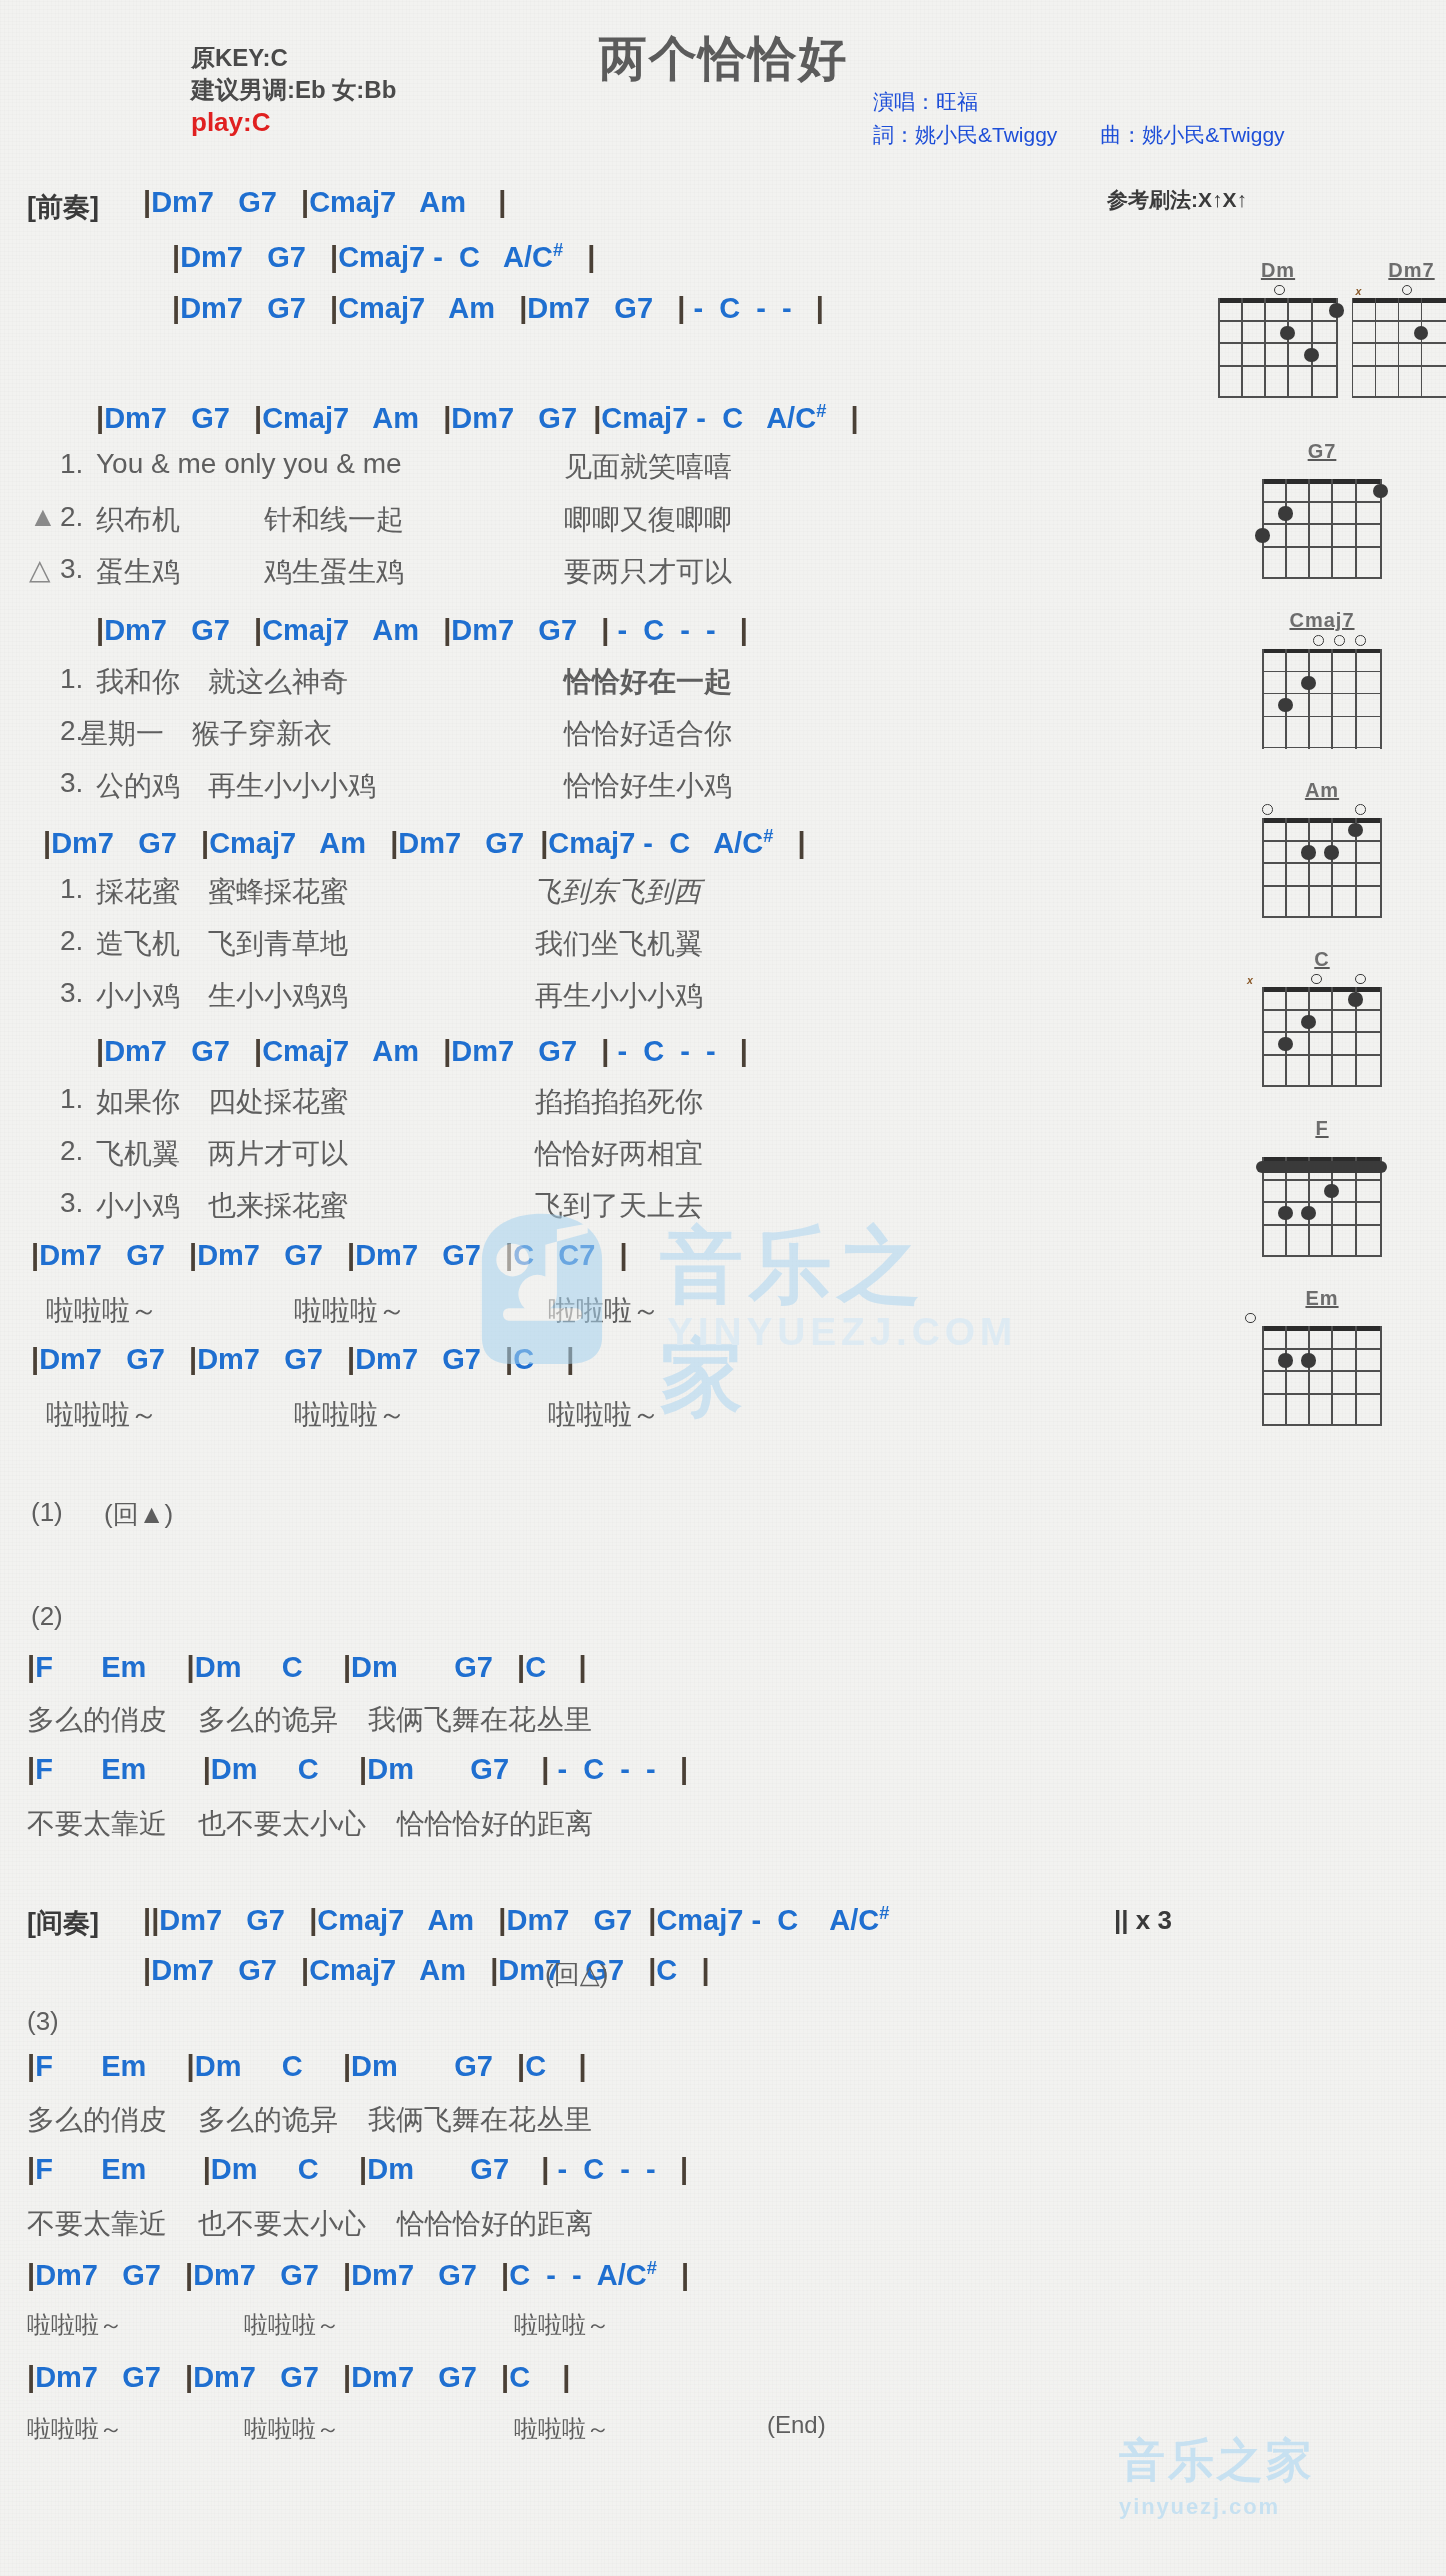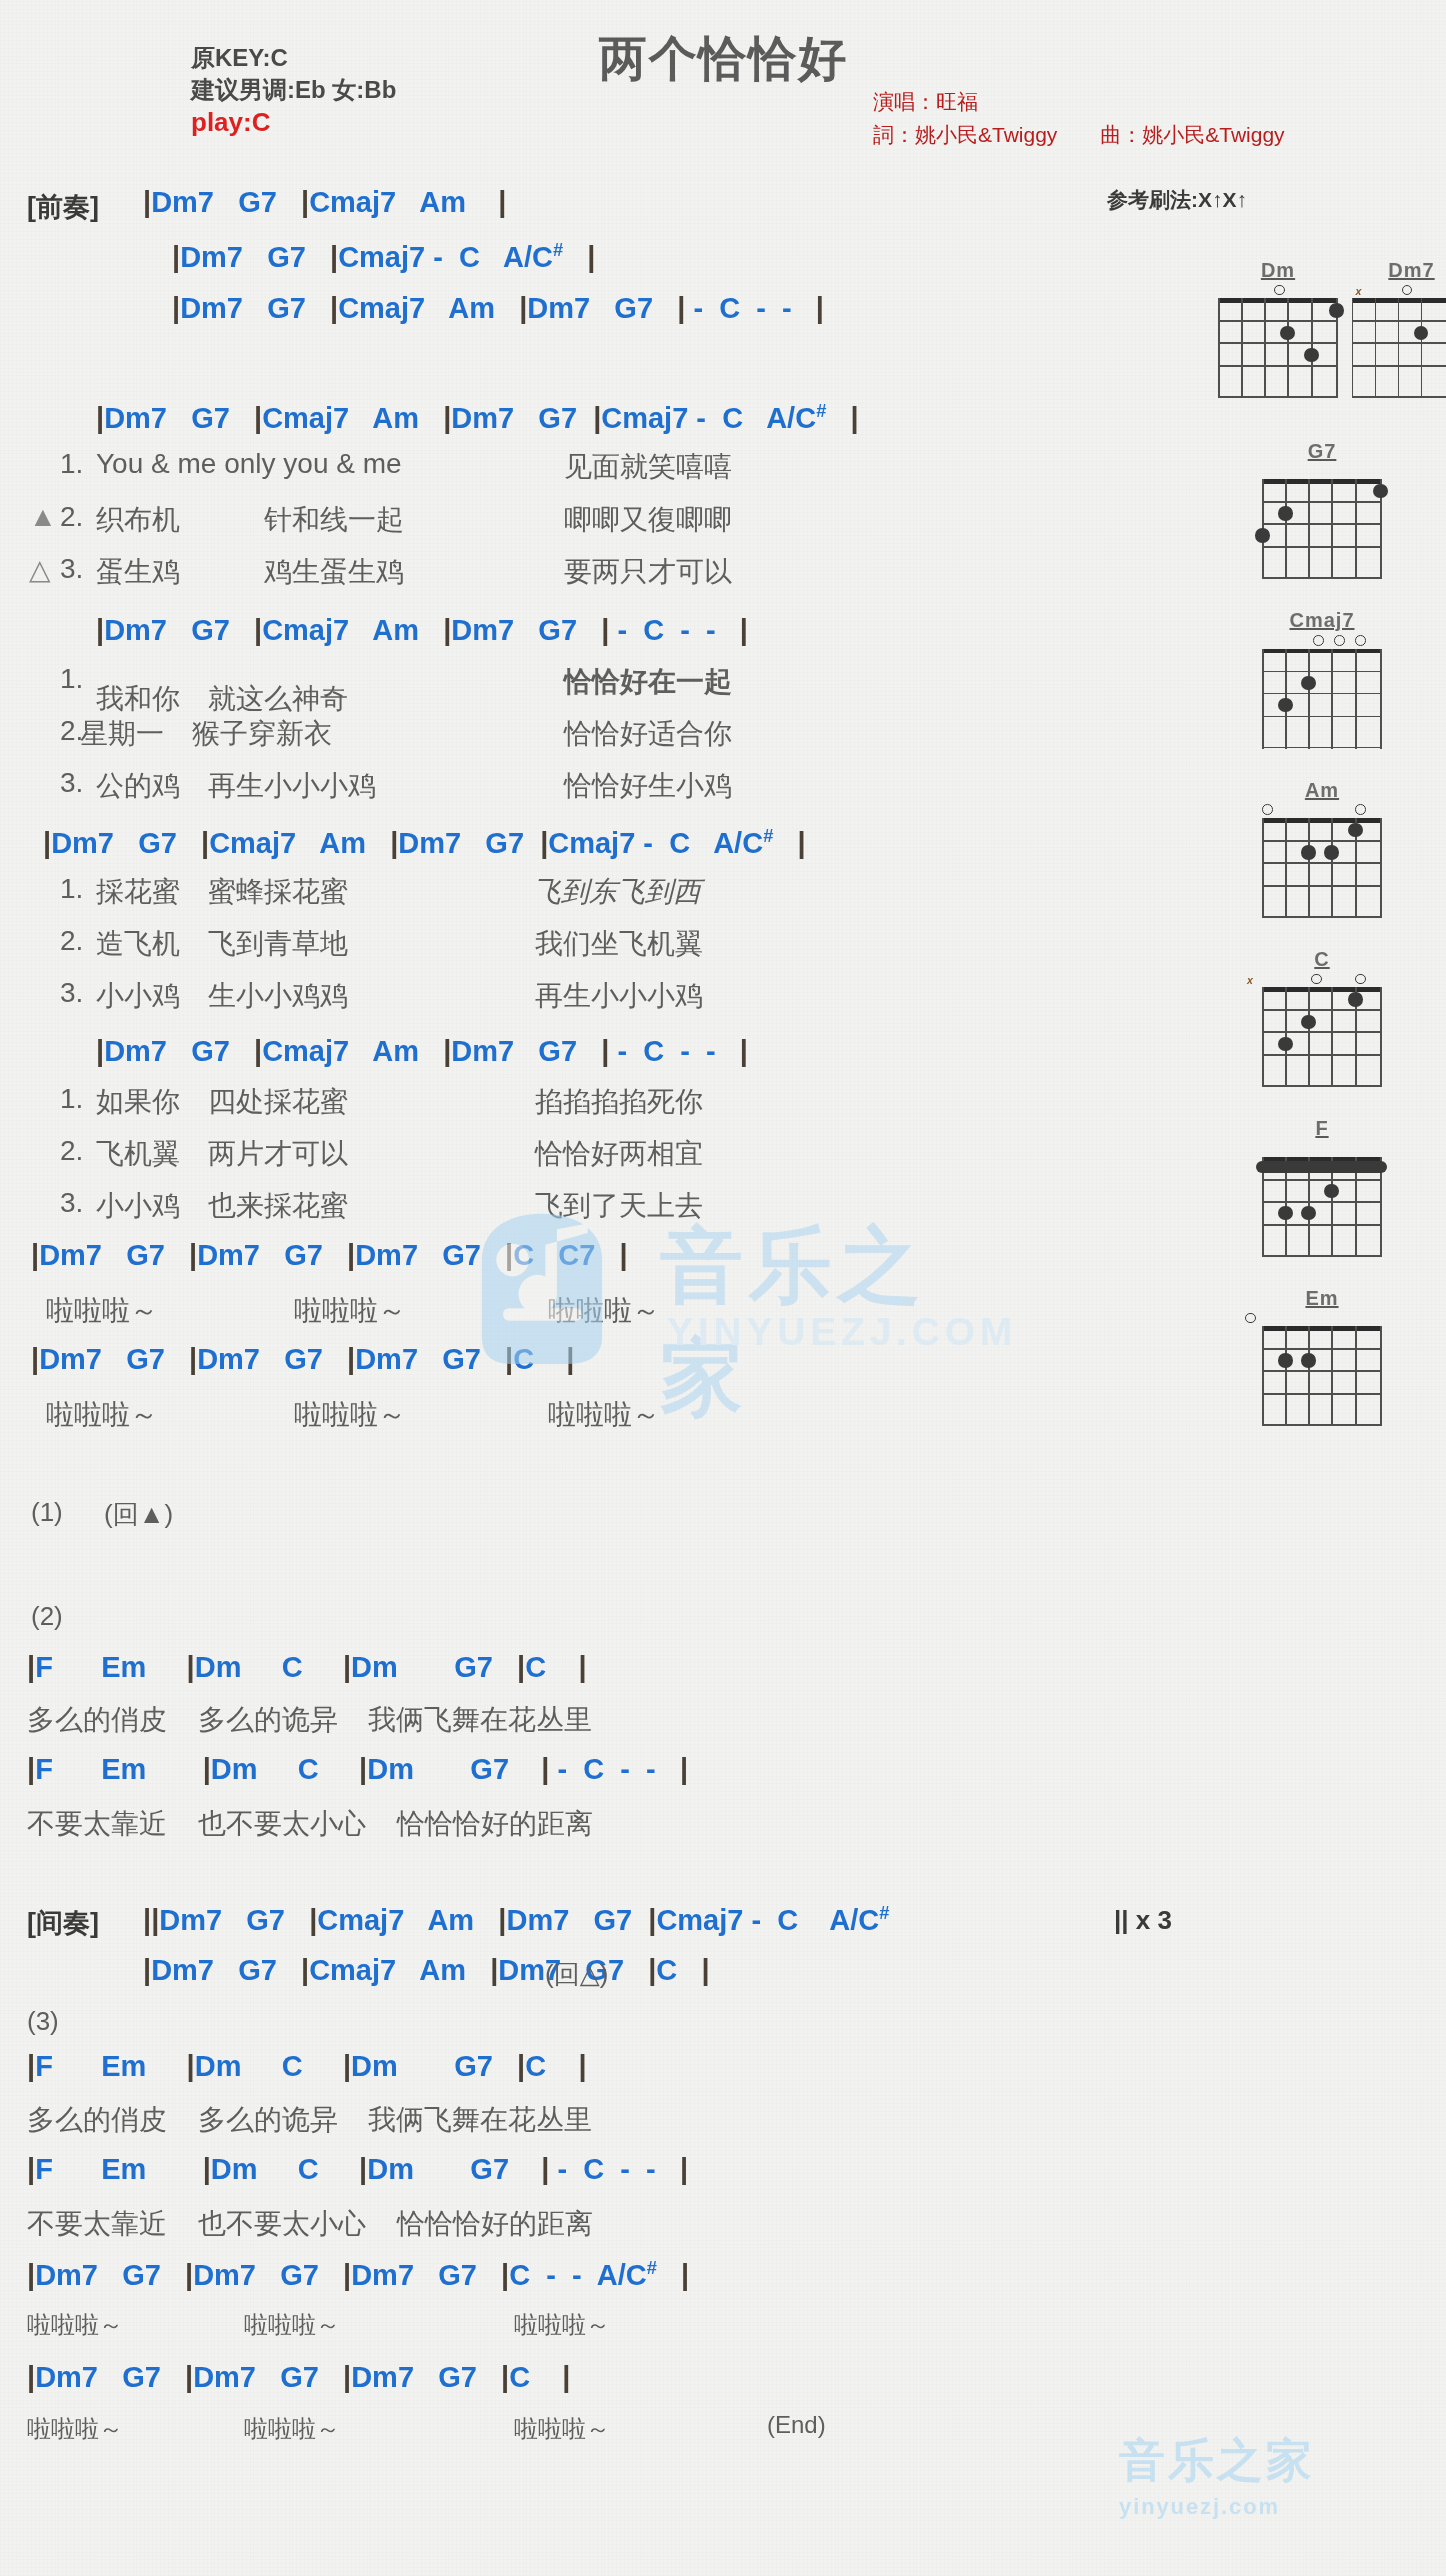--- a/index.html
+++ b/index.html
@@ -20,21 +20,21 @@
     pointer-events:none;z-index:0;
   }
   .sheet{position:relative;z-index:2;width:1447px;height:2576px;}
 
   
   .header{position:absolute;left:0;top:0;width:1447px;height:174px;}
   .keyblock{position:absolute;left:191px;top:42px;font-size:24px;line-height:32px;color:#4a4a4a;font-weight:600;}
   .keyblock .play{color:#e02020;font-weight:700;font-size:26px;}
   .title{position:absolute;left:0;top:27px;width:1447px;text-align:center;
          font-size:48px;font-weight:700;color:#5b5b5b;letter-spacing:1.9px;}
-  .credits{position:absolute;left:873px;top:85px;font-size:21px;line-height:33px;color:#b91c1c;}
+  .credits{position:absolute;left:873px;top:85px;font-size:21px;line-height:33px;color:#1d4ed8;}
   .credits .row2 span{margin-right:37px;}
 
   
   .line{position:absolute;white-space:pre;}
   .chordline{color:#1f6fd0;font-size:29px;font-weight:600;letter-spacing:0px;}
   .chordline .bar{color:#4a4036;font-weight:700;}
   .chordline sup{font-size:18.3px;vertical-align:super;}
   .lyricline{color:#5e5e5e;font-size:28px;}
   .tag{color:#3a3a3a;font-size:27px;font-weight:700;}
   .small{font-size:24px;}
@@ -124,21 +124,21 @@
   <div class="line lyricline" style="left:564px;top:501px;">唧唧又復唧唧</div>
 
   <div class="line lyricline tri" style="left:29px;top:553px;">△</div>
   <div class="line lyricline" style="left:60px;top:553px;">3.</div>
   <div class="line lyricline" style="left:96px;top:553px;">蛋生鸡　　　鸡生蛋生鸡</div>
   <div class="line lyricline" style="left:564px;top:553px;">要两只才可以</div>
 
   <div class="line chordline" style="left:96px;top:614px;"><span class="bar">|</span>Dm7   G7   <span class="bar">|</span>Cmaj7   Am   <span class="bar">|</span>Dm7   G7   <span class="bar">|</span> -  C  -  -   <span class="bar">|</span></div>
 
   <div class="line lyricline" style="left:60px;top:663px;">1.</div>
-  <div class="line lyricline" style="left:96px;top:663px;margin-top:17px;">我和你　就这么神奇</div>
+  <div class="line lyricline" style="left:96px;top:663px;">我和你　就这么神奇</div>
   <div class="line lyricline" style="left:564px;top:663px;font-weight:bold;">恰恰好在一起</div>
 
   <div class="line lyricline" style="left:60px;top:715px;">2.</div>
   <div class="line lyricline" style="left:80px;top:715px;">星期一　猴子穿新衣</div>
   <div class="line lyricline" style="left:564px;top:715px;">恰恰好适合你</div>
 
   <div class="line lyricline" style="left:60px;top:767px;">3.</div>
   <div class="line lyricline" style="left:96px;top:767px;">公的鸡　再生小小小鸡</div>
   <div class="line lyricline" style="left:564px;top:767px;">恰恰好生小鸡</div>
 

